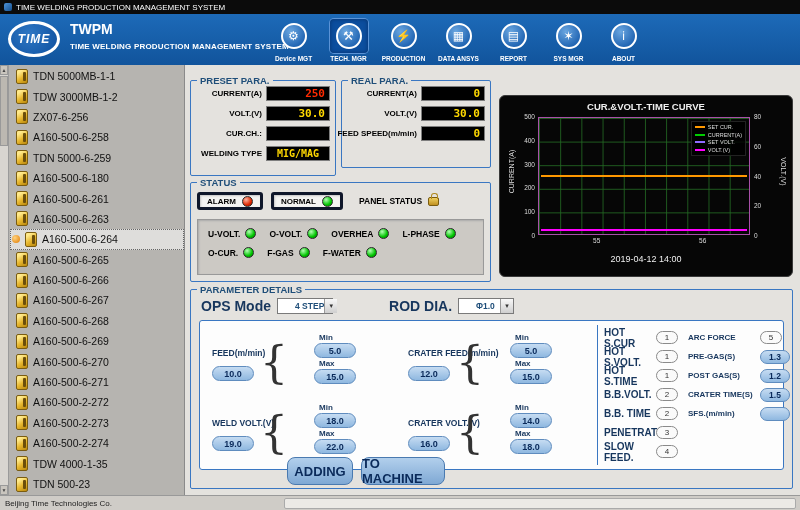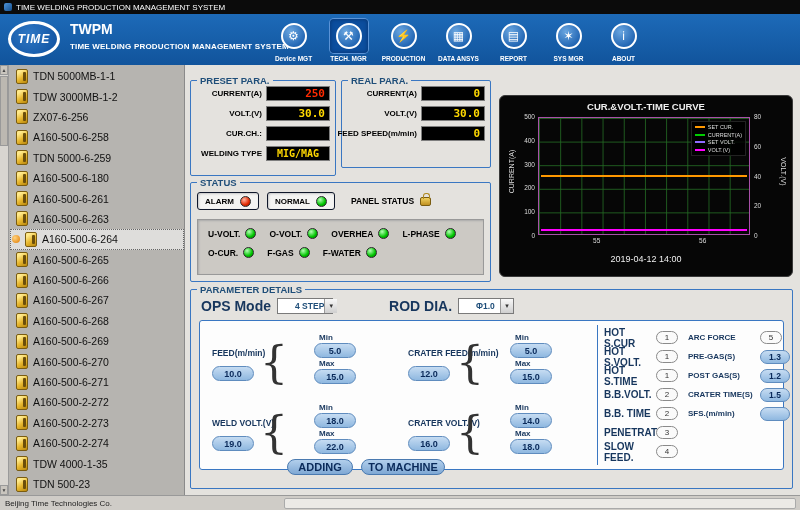--- a/index.html
+++ b/index.html
@@ -52,21 +52,21 @@
   .preset-box { left:5px; top:15px; width:146px; height:96px; }
   .real-box { left:156px; top:15px; width:150px; height:88px; }
   .prow { display:flex; align-items:center; justify-content:flex-end; gap:4px; margin:5px 5px 0 0; }
   .plabel { font-size:8px; font-weight:bold; color:#000; white-space:nowrap; }
   .pbox { width:64px; height:15px; flex:none; background:#000; border:1px solid #7e7e7e; box-shadow:inset 1px 1px 2px #000; color:#ffd800; font-family:"DejaVu Sans Mono", monospace; font-weight:bold; font-size:11px; display:flex; align-items:center; justify-content:flex-end; padding-right:4px; }
   .pbox.red { color:#ff2a00; }
   .pbox.center { justify-content:center; padding-right:0; font-size:10px; }
 
   .status-box { left:5px; top:117px; width:301px; height:100px; }
   .st-toprow { display:flex; align-items:center; gap:8px; margin:9px 6px 0 6px; }
-  .st-ind { display:flex; align-items:center; gap:6px; background:#f4f4f2; border:1px solid #0f172a; box-shadow:inset 1px 1px 2px #c5c5c5; border-radius:3px; height:18px; padding:0 7px; font-size:8px; font-weight:bold; }
+  .st-ind { display:flex; align-items:center; gap:6px; background:#f4f4f2; border:3px solid #0f172a; box-shadow:inset 1px 1px 2px #c5c5c5; border-radius:3px; height:18px; padding:0 7px; font-size:8px; font-weight:bold; }
   .led { width:11px; height:11px; border-radius:50%; border:1px solid #2a2a2a; flex:none; }
   .led.green { background:radial-gradient(circle at 35% 30%, #b4ffb4, #00c400 60%, #007800); }
   .led.red { background:radial-gradient(circle at 35% 30%, #ffb4a0, #e02800 60%, #8a1000); }
   .panel-status { display:flex; align-items:center; gap:6px; font-size:8.5px; font-weight:bold; color:#000; margin-left:8px; }
   .lock { width:11px; height:9px; background:linear-gradient(#f0d060,#c09020); border:1px solid #7a5c10; border-radius:2px; position:relative; }
   .lock::before { content:""; position:absolute; top:-5px; left:2px; width:5px; height:5px; border:1.5px solid #b08a20; border-bottom:none; border-radius:3px 3px 0 0; }
   .ind-panel { position:absolute; left:6px; right:6px; top:36px; bottom:6px; background:#ccc9c4; border:1px solid #999; box-shadow:inset 1px 1px 2px #aaa; }
   .ind-row { display:flex; gap:13px; margin:8px 0 0 10px; }
   .ind-item { display:flex; align-items:center; gap:5px; font-size:8.5px; font-weight:bold; color:#000; }
 
@@ -113,21 +113,21 @@
   .spin-brace::before { content:"{"; }
   .mm { position:absolute; left:102px; top:0; display:flex; flex-direction:column; align-items:flex-start; gap:1px; }
   .mm-label { font-size:8px; font-weight:bold; color:#17365d; margin-left:5px; }
   .mm .pill { width:42px; }
   .rp { position:absolute; left:404px; top:7px; right:4px; }
   .rp-row { display:flex; align-items:center; height:19px; }
   .rp-label1 { width:52px; font-size:10px; font-weight:bold; color:#17365d; flex:none; }
   .oval { width:22px; height:13px; border-radius:7px; border:1px solid #8a8a8a; background:#fafafa; display:flex; align-items:center; justify-content:center; font-size:8px; color:#333; flex:none; }
   .rp-label2 { width:72px; margin-left:10px; font-size:8px; font-weight:bold; color:#17365d; flex:none; }
   .rp .pill { min-width:30px; width:30px; height:14px; font-size:8.5px; }
-  .btn { position:absolute; bottom:13px; height:16px; border-radius:8px; background:linear-gradient(#b2cfec,#7fa8d4); border:1px solid #4a7ab0; color:#0a2a5a; font-weight:bold; font-size:11px; display:flex; align-items:center; justify-content:center; cursor:pointer; }
+  .btn { position:absolute; bottom:3px; height:28px; border-radius:8px; background:linear-gradient(#b2cfec,#7fa8d4); border:1px solid #4a7ab0; color:#0a2a5a; font-weight:bold; font-size:13px; display:flex; align-items:center; justify-content:center; cursor:pointer; }
   .btn-adding { left:96px; width:66px; }
   .btn-tomachine { left:170px; width:84px; }
 </style>
 </head>
 <body>
 
 <div class="window">
 
   <div class="titlebar">
     <span class="titlebar-icon"></span>

